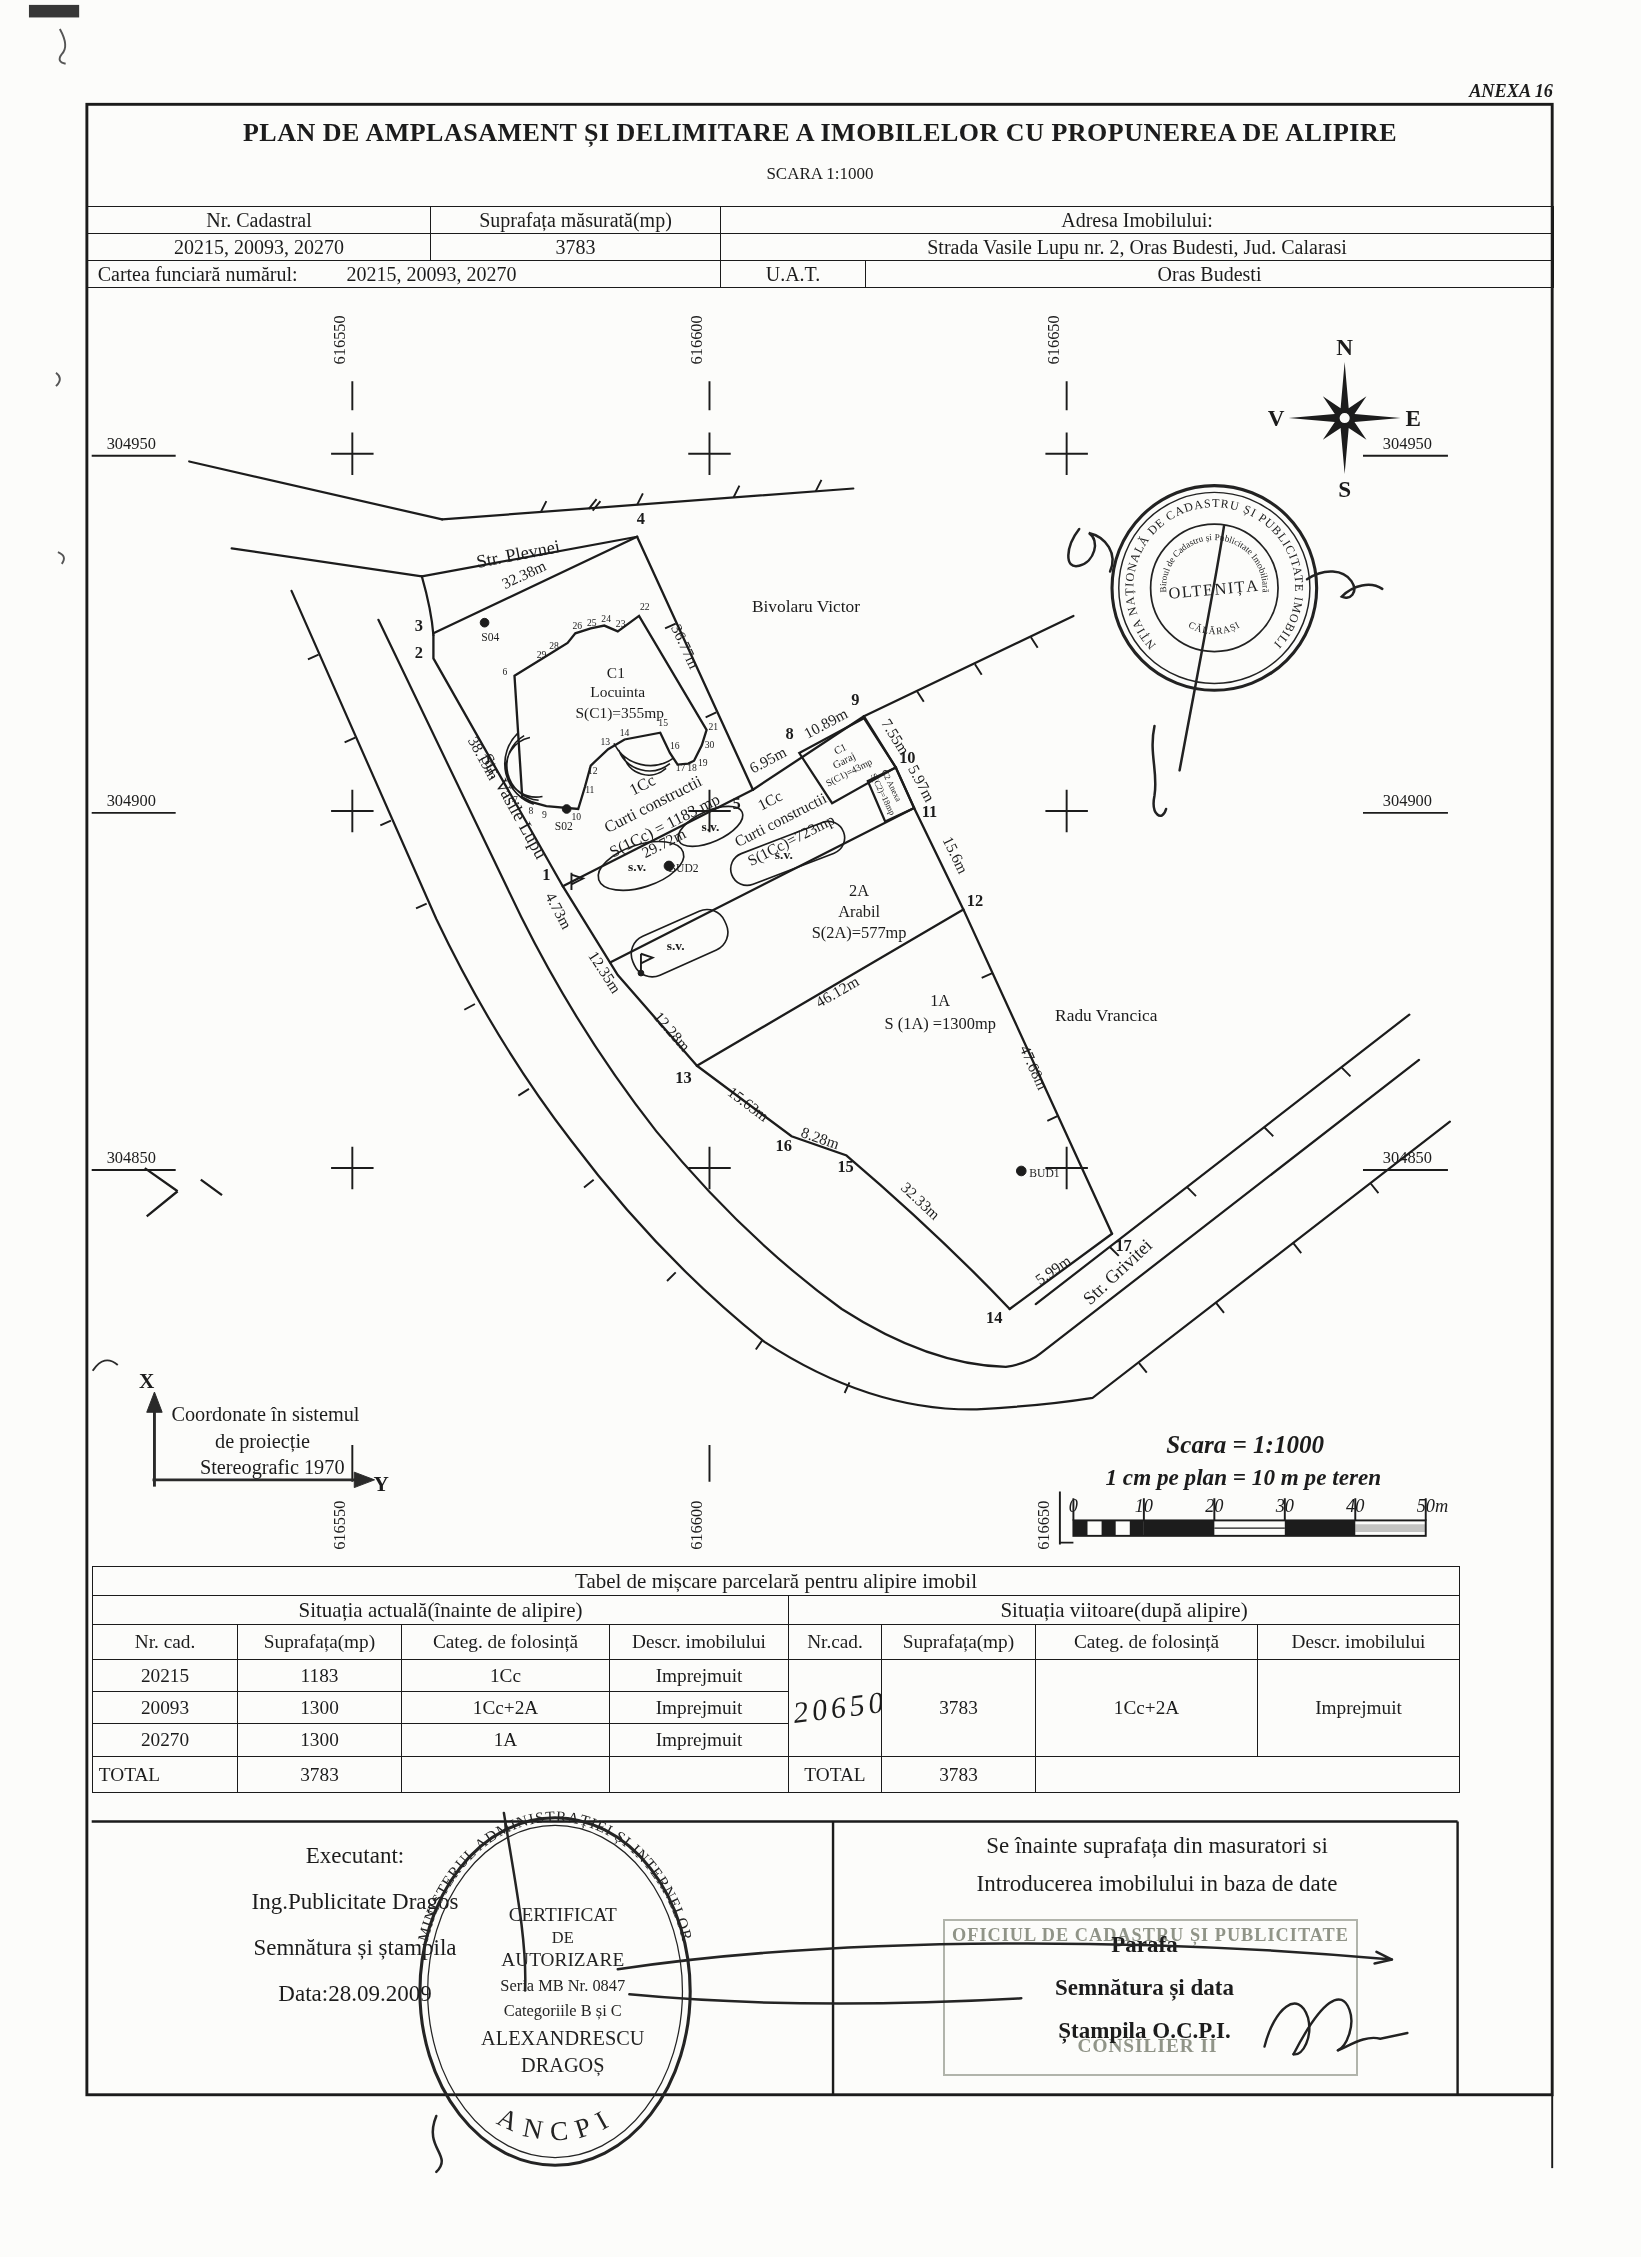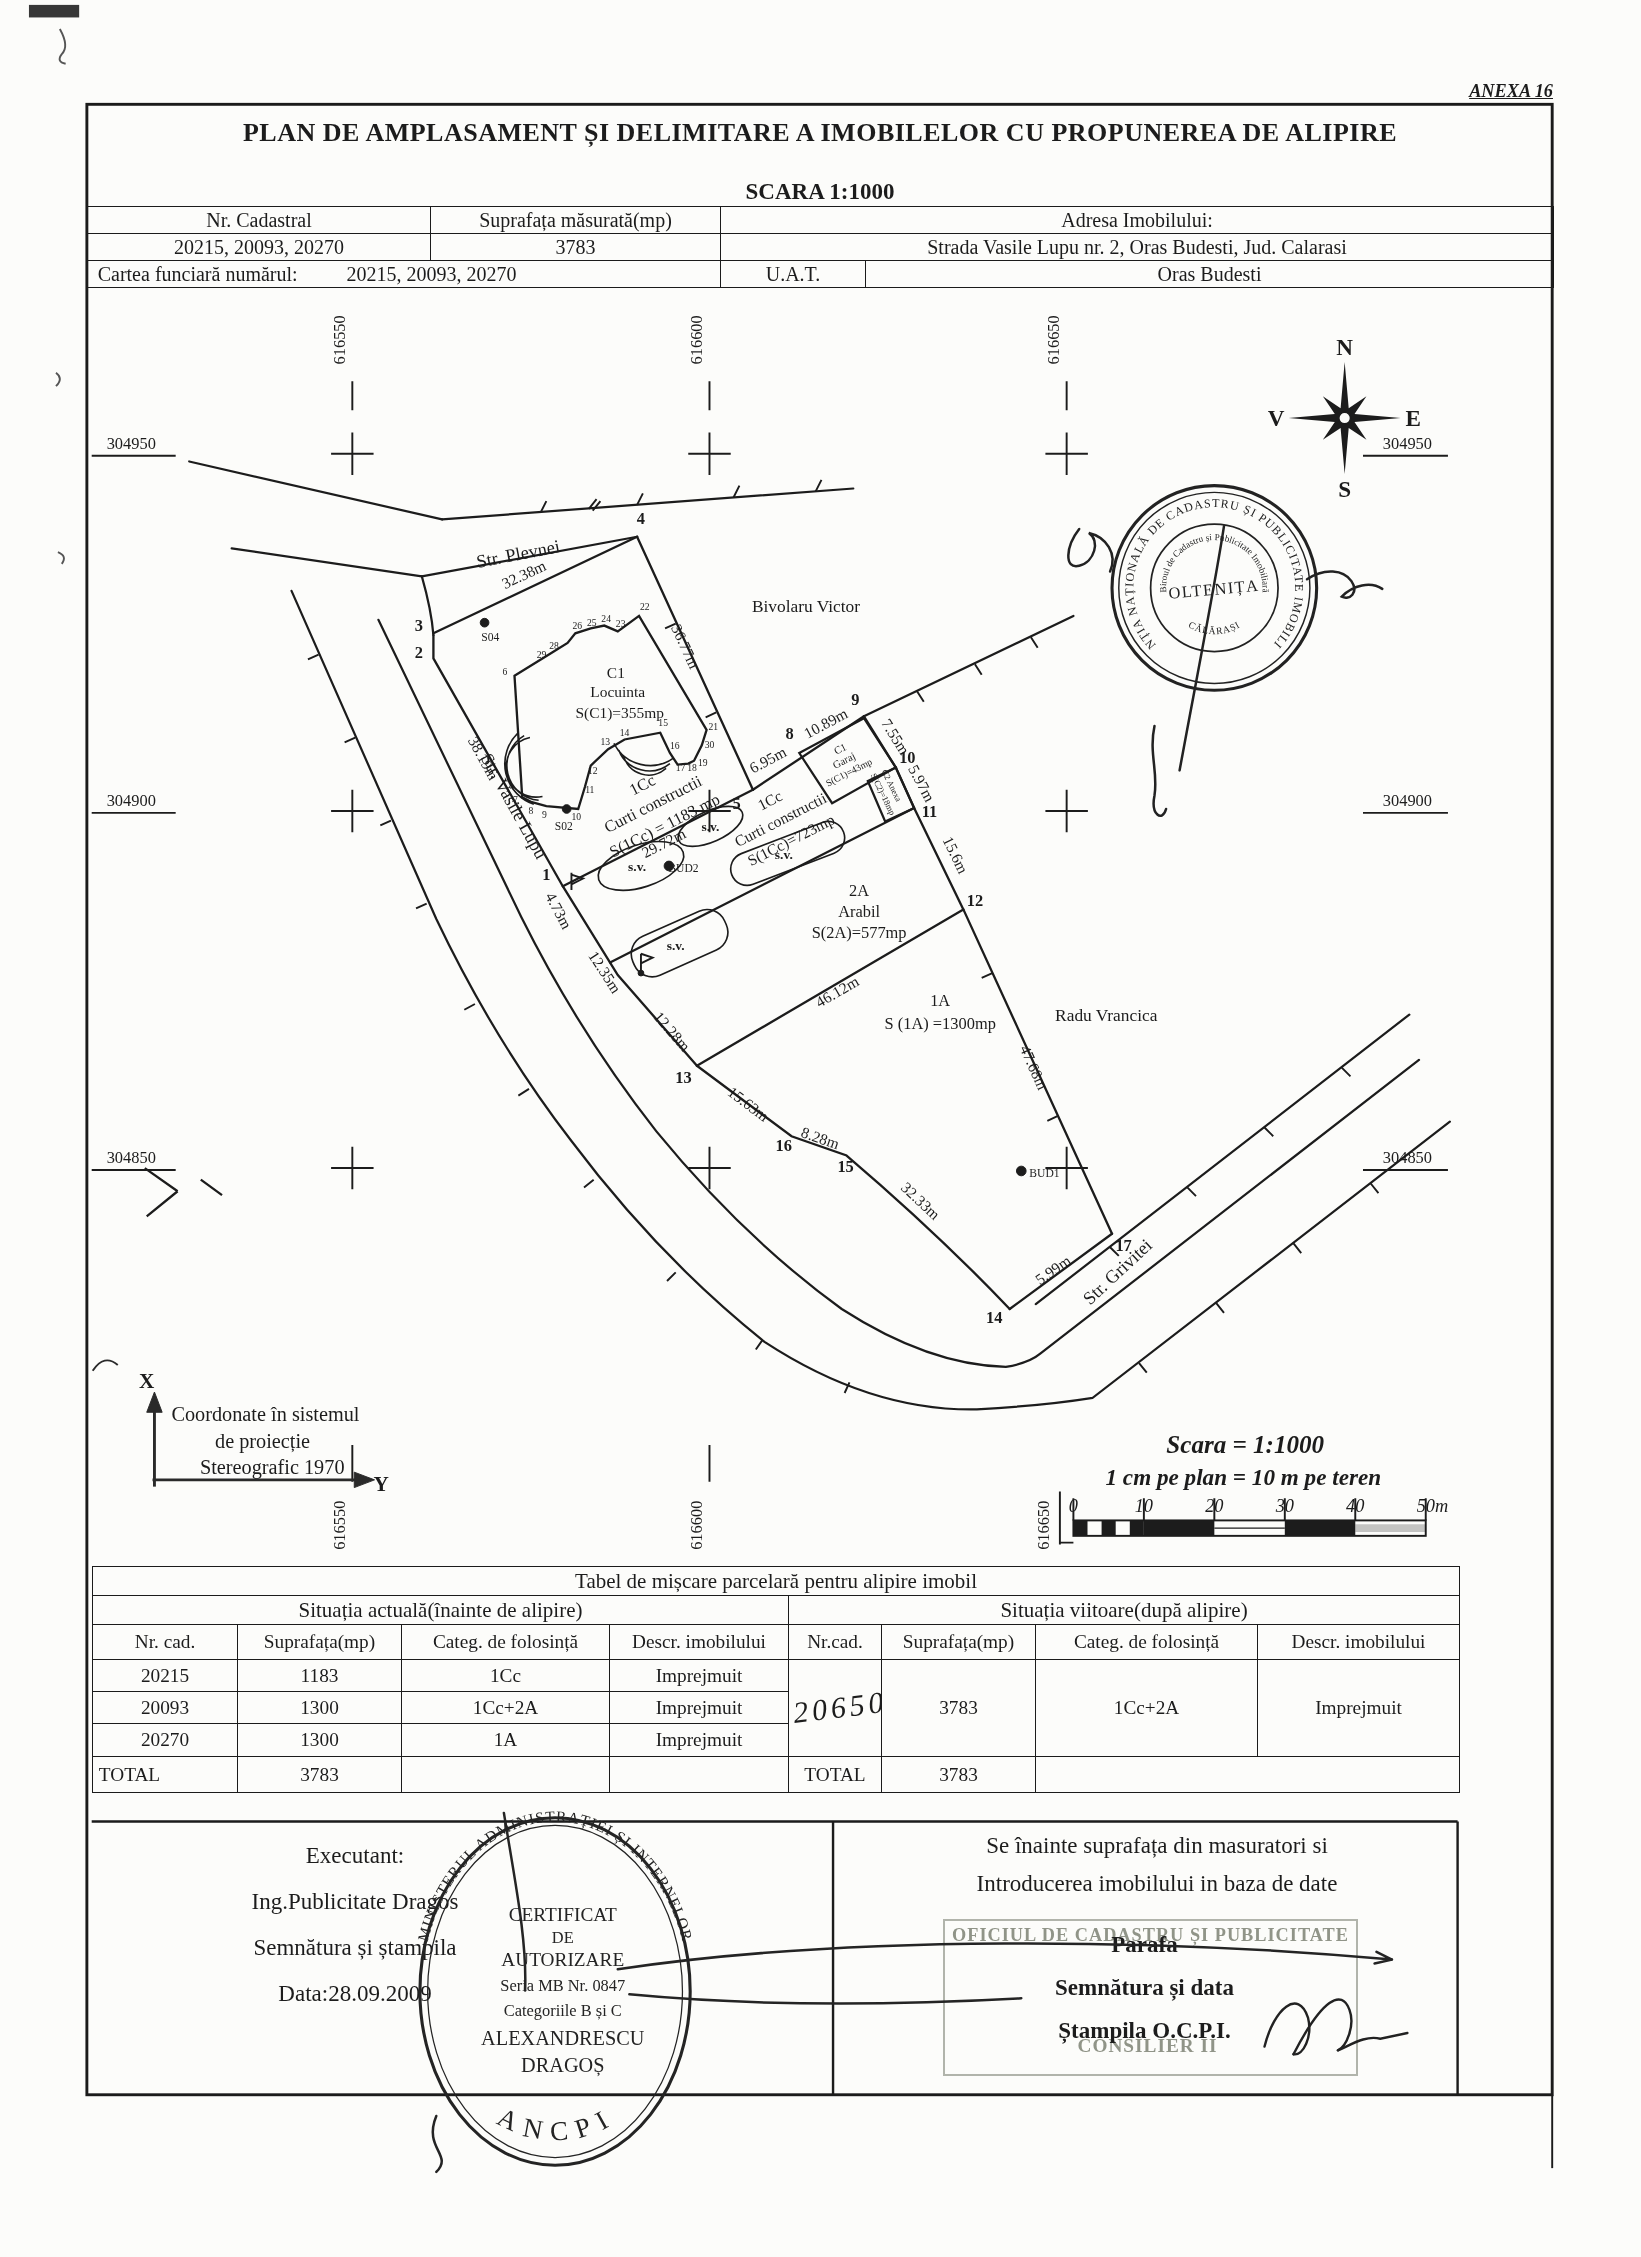--- a/index.html
+++ b/index.html
@@ -1,23 +1,23 @@
 <!DOCTYPE html>
 <html><head>
 <meta charset="utf-8">
 <style>
   html,body{margin:0;padding:0;background:#ffffff;}
   .page{position:relative;width:1641px;height:2257px;background:#fcfcfa;overflow:hidden;
         font-family:"Liberation Serif", serif;color:#1c1c1c;}
   .abs{position:absolute;}
   .center{text-align:center;}
   
-  .anexa{font-style:italic;font-weight:bold;font-size:18.3px;text-decoration:underline;}
+  .anexa{font-style:italic;font-weight:bold;font-size:18.3px;}
   .doc-title{font-size:26px;font-weight:600;letter-spacing:0.5px;}
-  .doc-sub{font-size:23px;font-weight:700;margin-top:23px;}
+  .doc-sub{font-size:17px;font-weight:400;margin-top:8px;}
   
   table{border-collapse:collapse;table-layout:fixed;}
   td{border:1.9px solid #1b1b1b;font-size:20px;text-align:center;vertical-align:middle;
      padding:0 3.9px;overflow:hidden;white-space:nowrap;margin-top:35px;}
   .info-tbl{position:absolute;left:87px;top:206px;width:1466px;}
   .info-tbl td{height:26px;}
   .mv-tbl{position:absolute;left:92px;top:1566px;width:1366px;}
   .mv-tbl td{font-size:19.3px;}
   .cf-cell{text-align:left;padding-left:9.7px;}
   .cf-val{margin-left:44px;}

